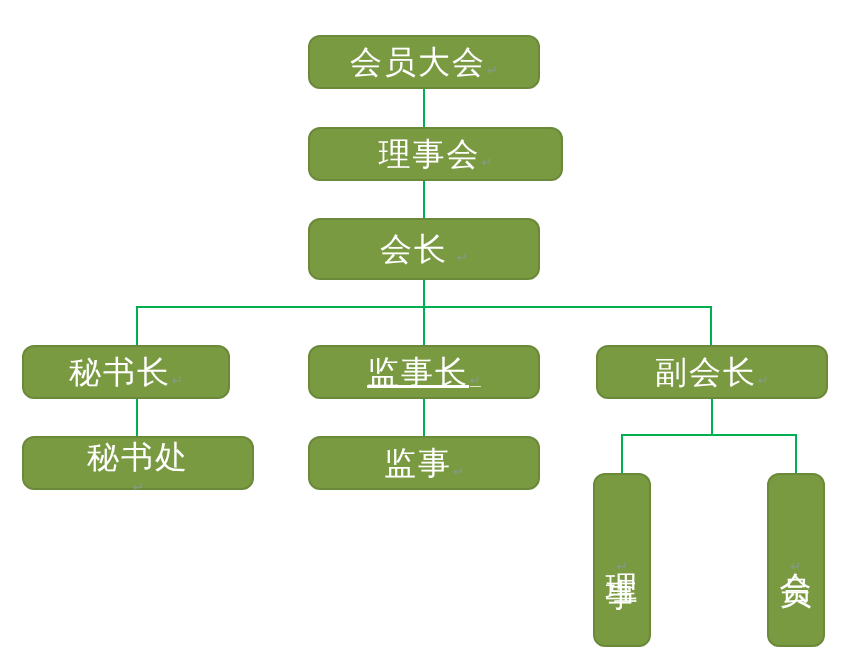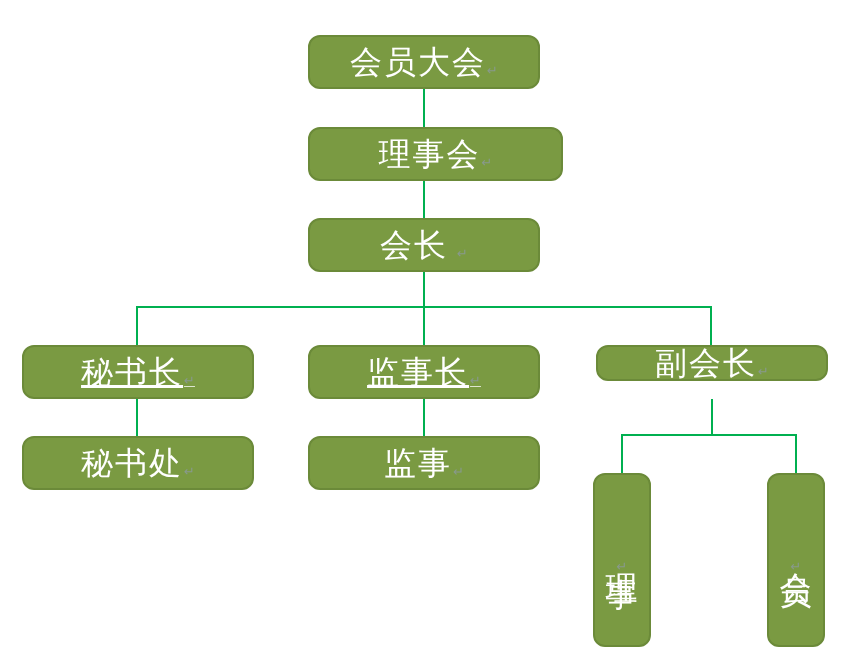--- a/index.html
+++ b/index.html
@@ -45,25 +45,25 @@
     letter-spacing: 6px;
   }
   .node.vertical .pmark {
     top: 0;
     margin-left: 0;
     letter-spacing: 0;
   }
   
   .n0 { left: 308px; top: 35px;  width: 232px; height: 54px; }
   .n1 { left: 308px; top: 127px; width: 255px; height: 54px; }
-  .n2 { left: 308px; top: 218px; width: 232px; height: 54px; gap: 8px; }
-  .n3 { left: 22px;  top: 345px; width: 232px; height: 54px; text-decoration: underline; }
+  .n2 { left: 308px; top: 218px; width: 232px; height: 62px; gap: 8px; }
+  .n3 { left: 22px;  top: 345px; width: 208px; height: 54px; }
   .n4 { left: 308px; top: 345px; width: 232px; height: 54px; text-decoration: underline; }
-  .n5 { left: 596px; top: 345px; width: 232px; height: 36px; }
-  .n6 { left: 22px;  top: 436px; width: 232px; height: 54px; }
+  .n5 { left: 596px; top: 345px; width: 232px; height: 54px; }
+  .n6 { left: 22px;  top: 436px; width: 232px; height: 54px; flex-direction: column; }
   .n7 { left: 308px; top: 436px; width: 232px; height: 54px; font-family: Liberation Serif, serif; }
   
   .n8 { left: 593px; top: 473px; width: 58px; height: 174px; }
   .n9 { left: 767px; top: 473px; width: 58px; height: 174px; }
   
   .conn {
     position: absolute;
     background: #00b050;
   }
   .c-v1 { left: 423px; top: 88px;  width: 2px; height: 39px; }

